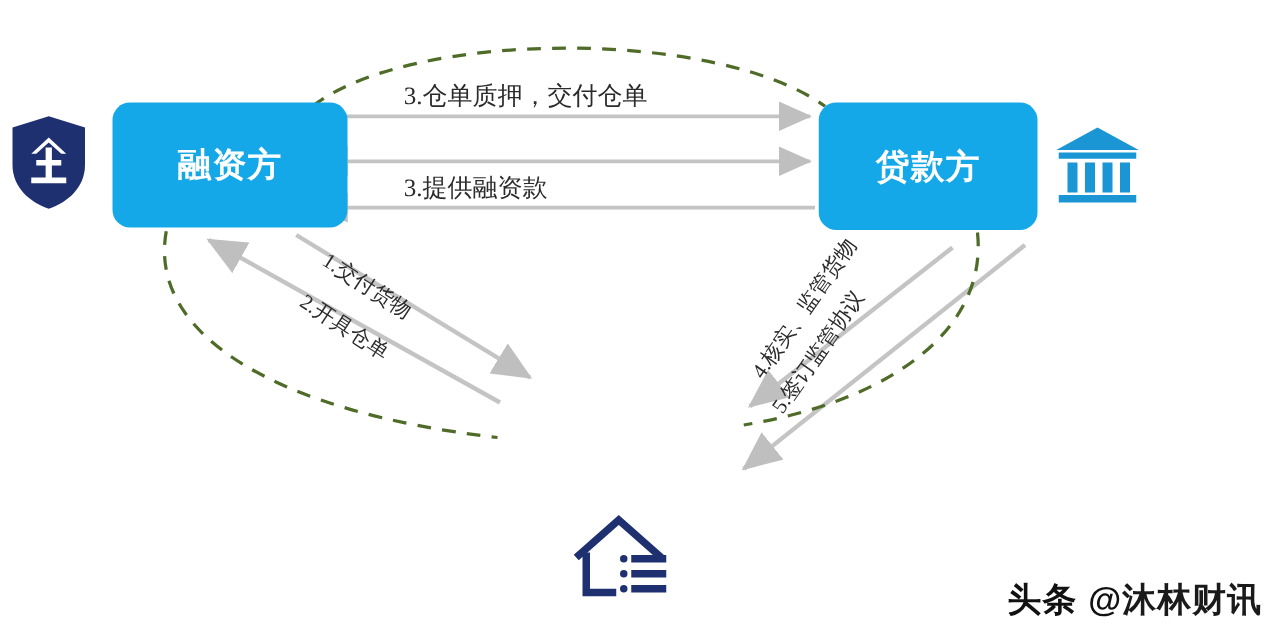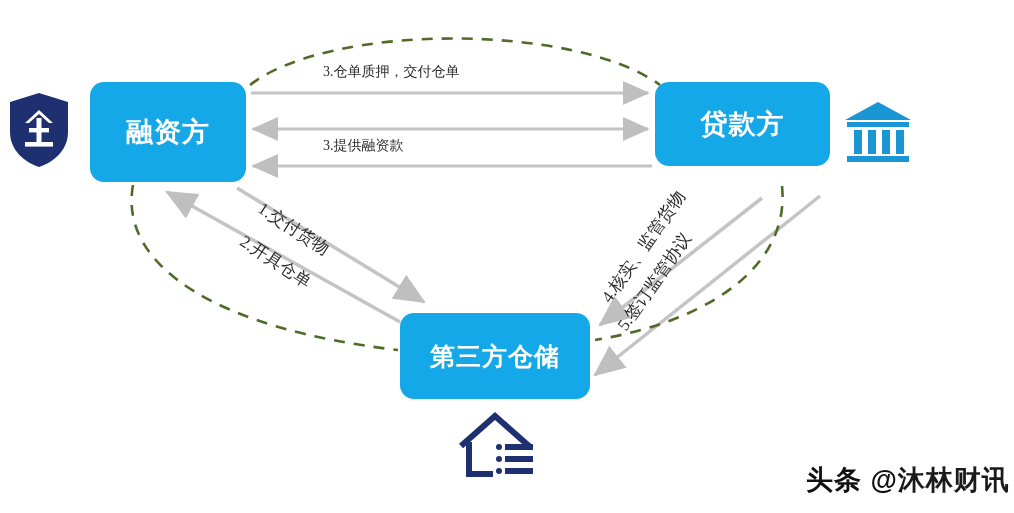--- a/index.html
+++ b/index.html
@@ -37,47 +37,47 @@
     box-sizing: border-box;
   }
   .node-label {
     color: #ffffff;
     font-weight: bold;
     white-space: nowrap;
   }
   #node-financier {
     left: 90px;
     top: 82px;
-    width: 156px;
+    width: 188px;
     height: 100px;
   }
   #node-financier .node-label { font-size: 27px; }
   #node-lender {
     left: 655px;
     top: 82px;
     width: 175px;
-    height: 84px;
+    height: 102px;
   }
   #node-lender .node-label { font-size: 27px; }
   #node-warehouse {
     left: 400px;
     top: 313px;
     width: 190px;
     height: 86px;
   }
   #node-warehouse .node-label { font-size: 25px; }
 
   .edge-label {
     position: absolute;
     color: #2b2b2b;
     font-size: 17px;
     white-space: nowrap;
     font-family: "Liberation Serif", "DejaVu Serif", serif;
   }
-  .edge-label.horiz { font-size: 14px; }
+  .edge-label.horiz { font-size: 20px; }
 
   #label-3 { left: 323px; top: 63px; }
   #label-5h { left: 306px; top: 100px; }
   #label-6 { left: 323px; top: 137px; }
 
   .diag {
     transform-origin: left top;
   }
   #label-1 { left: 266px; top: 197px; transform: rotate(33deg); }
   #label-2 { left: 248px; top: 230px; transform: rotate(33deg); }
@@ -140,23 +140,20 @@
   </svg>
 
   <div class="node" id="node-financier">
     <span class="node-label">融资方</span>
   </div>
 
   <div class="node" id="node-lender">
     <span class="node-label">贷款方</span>
   </div>
 
-  <div class="node" id="node-warehouse">
-    <span class="node-label">第三方仓储</span>
-  </div>
 
   <div class="edge-label horiz" id="label-3">3.仓单质押，交付仓单</div>
   <div class="edge-label horiz" id="label-6">3.提供融资款</div>
 
   <div class="edge-label diag" id="label-1">1.交付货物</div>
   <div class="edge-label diag" id="label-2">2.开具仓单</div>
   <div class="edge-label diag" id="label-4">4.核实、监管货物</div>
   <div class="edge-label diag" id="label-5d">5.签订监管协议</div>
 
   <div class="icon-box" id="icon-enterprise">

